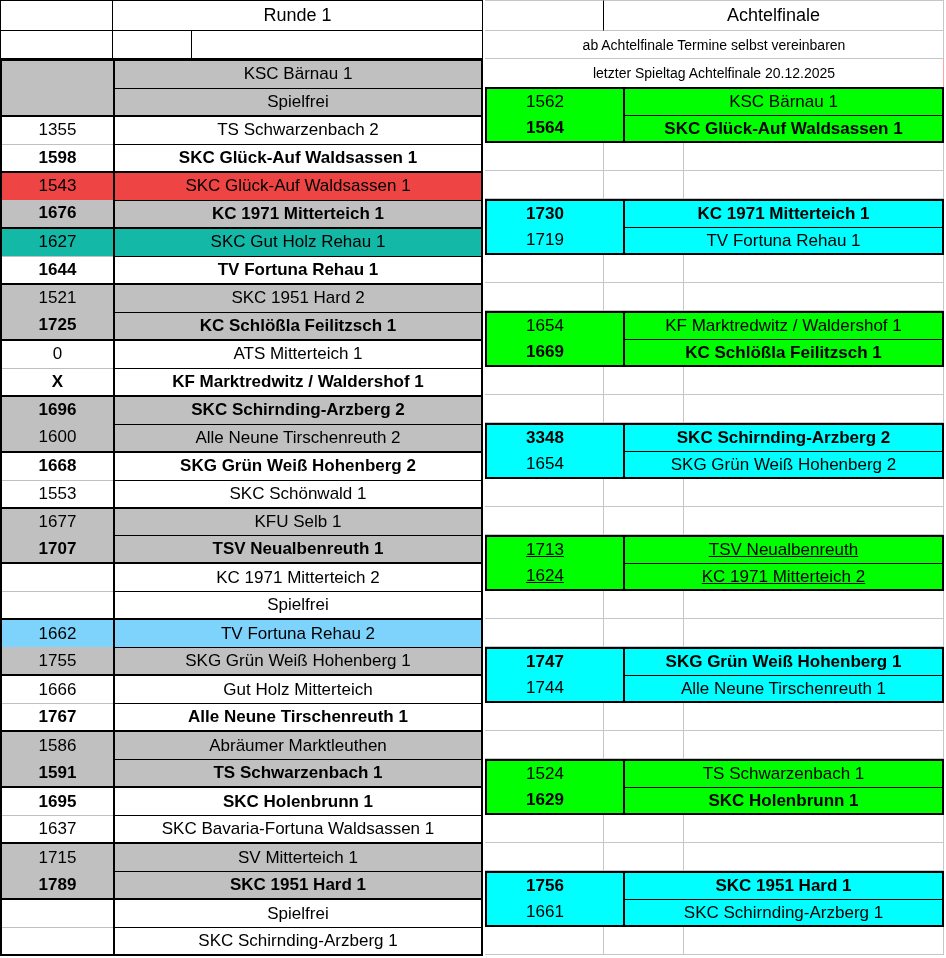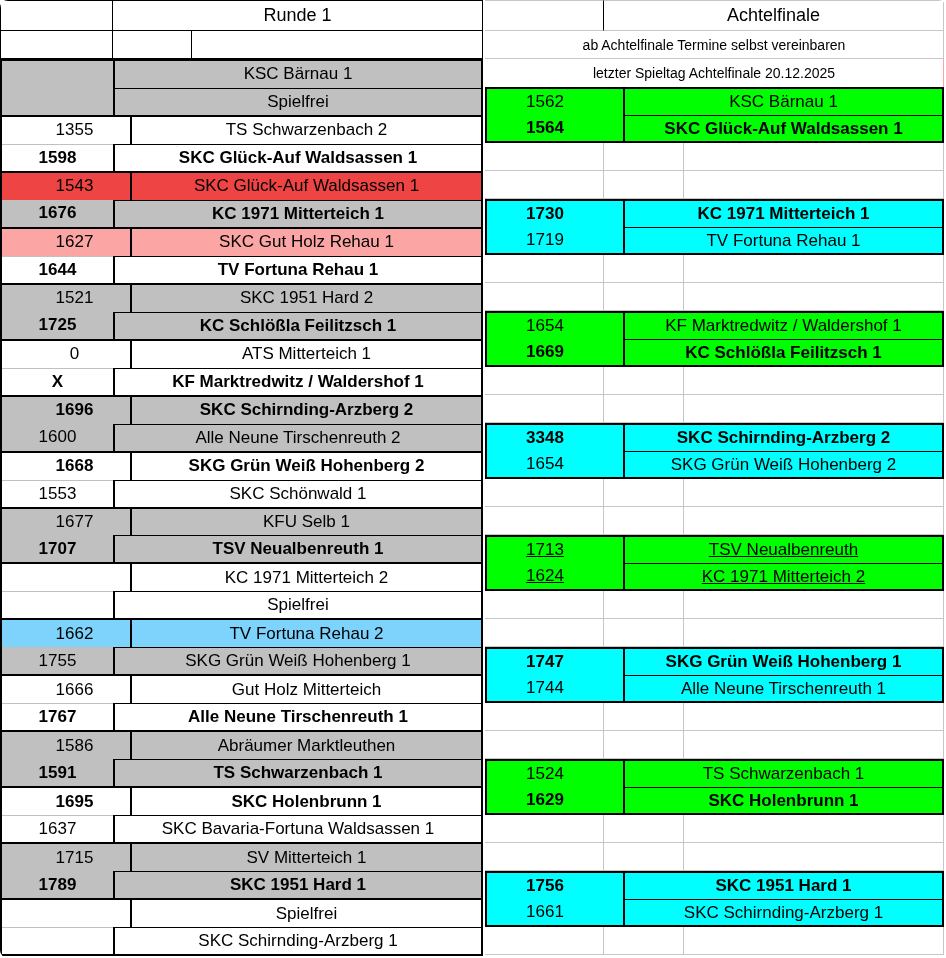--- a/index.html
+++ b/index.html
@@ -1,39 +1,39 @@
 <!DOCTYPE html>
 <html><head>
 <meta charset="utf-8">
 <style>
   html,body{margin:0;padding:0;background:#ffffff;}
   .sheet{
     position:relative;width:946px;height:958px;background:#ffffff;
-    font-family:"Liberation Sans","DejaVu Sans",sans-serif;color:#000;overflow:hidden;border-radius:8px;
+    font-family:"Liberation Sans","DejaVu Sans",sans-serif;color:#000;overflow:hidden;
   }
   .abs{position:absolute;box-sizing:border-box;display:flex;align-items:center;justify-content:center;}
   
   .hcell{font-size:18px;}
   .ncell{font-size:14px;}
   .cell-a1{left:0;top:0;width:113px;height:31px;border:1px solid #000;}
   .cell-runde1{left:113px;top:0;width:370px;height:31px;border-top:1px solid #000;border-right:1px solid #000;border-bottom:1px solid #000;}
   .cell-d1{left:485px;top:0;width:118px;height:31px;border-top:1px solid #c6c6c6;border-bottom:1px solid #c6c6c6;}
   .cell-achtel{left:603px;top:0;width:341px;height:31px;border-top:1px solid #c6c6c6;border-left:1px solid #000;border-right:1px solid #c6c6c6;border-bottom:1px solid #c6c6c6;}
   .cell-a2{left:0;top:31px;width:113px;height:28px;border-left:1px solid #000;border-right:1px solid #000;border-bottom:1px solid #000;}
   .cell-b2{left:113px;top:31px;width:79px;height:28px;border-right:1px solid #000;border-bottom:1px solid #000;}
   .cell-c2{left:192px;top:31px;width:291px;height:28px;border-right:1px solid #000;border-bottom:1px solid #000;}
   .cell-note1{left:485px;top:31px;width:459px;height:28px;border-bottom:1px solid #c6c6c6;border-right:1px solid #c6c6c6;}
   .cell-note2{left:485px;top:59px;width:459px;height:28px;border-right:1px solid #fca5a5;}
   
   .round1-block{
     position:absolute;left:0;top:59px;width:483px;height:897px;
     border:2px solid #000;box-sizing:border-box;display:flex;flex-direction:column;
   }
   .lrow{flex:1;display:flex;min-height:0;}
-  .lrow.pbreak{border-top:2px solid #000;padding-left:17px;}
+  .lrow.pbreak{border-top:2px solid #000;}
   .lscore{width:111px;display:flex;align-items:center;justify-content:center;font-size:17px;}
   .lname{flex:1;border-left:2px solid #000;display:flex;align-items:center;justify-content:center;font-size:17px;}
   .lrow.second .lname{border-top:1px solid #000;}
   .lrow.second.white .lscore{border-top:1px solid #c0c0c0;}
   
   .grid-layer{
     position:absolute;left:485px;top:87px;width:459px;height:868px;
     background-image:
       repeating-linear-gradient(to bottom, transparent 0, transparent 27px, #c6c6c6 27px, #c6c6c6 28px),
       linear-gradient(#c6c6c6,#c6c6c6),
@@ -90,21 +90,21 @@
         <div class="lname b">SKC Glück-Auf Waldsassen 1</div>
       </div>
       <div class="lrow gray pbreak" style="background: #ef4444; justify-content: space-between;">
         <div class="lscore">1543</div>
         <div class="lname">SKC Glück-Auf Waldsassen 1</div>
       </div>
       <div class="lrow gray second" style="background: rgb(192, 192, 192);">
         <div class="lscore b">1676</div>
         <div class="lname b">KC 1971 Mitterteich 1</div>
       </div>
-      <div class="lrow white pbreak" style="background: #fca5a5;">
+      <div class="lrow white pbreak" style="background: #14b8a6;">
         <div class="lscore">1627</div>
         <div class="lname">SKC Gut Holz Rehau 1</div>
       </div>
       <div class="lrow white second" style="background: rgb(255, 255, 255);">
         <div class="lscore b">1644</div>
         <div class="lname b">TV Fortuna Rehau 1</div>
       </div>
       <div class="lrow gray pbreak" style="background: rgb(192, 192, 192);">
         <div class="lscore">1521</div>
         <div class="lname">SKC 1951 Hard 2</div>

